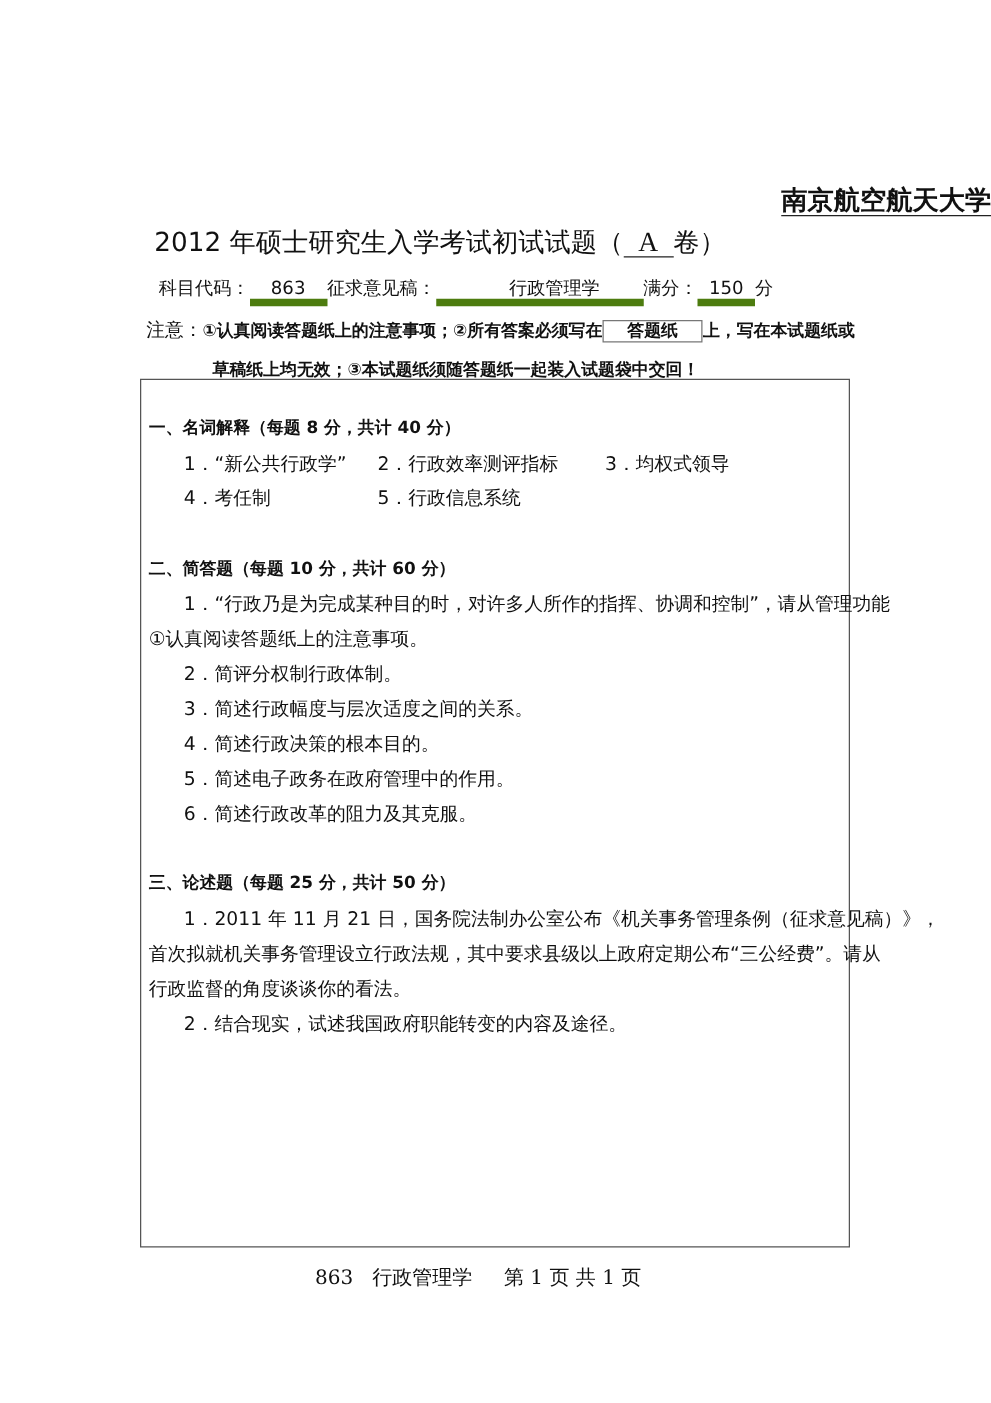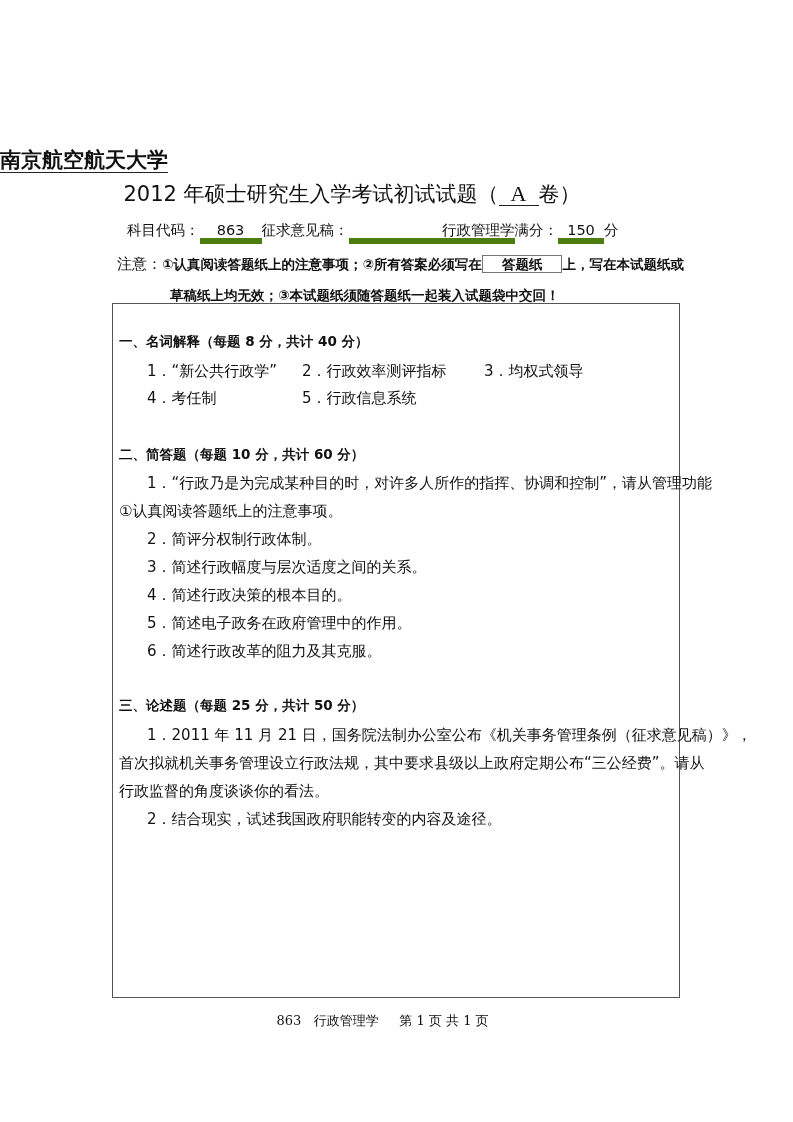--- a/index.html
+++ b/index.html
@@ -2,21 +2,21 @@
 <html><head>
   <meta charset="utf-8">
   <style>
     html, body { margin: 0; padding: 0; background: #ffffff; }
     body {
       width: 793px; height: 1122px; position: relative; overflow: hidden;
       color: #111; font-family: "DejaVu Sans", "Liberation Sans", sans-serif;
     }
     .abs { position: absolute; white-space: nowrap; }
     .university {
-      left: 0; width: 793px; top: 146px; text-align: left;
+      left: 0; width: 793px; top: 146px; text-align: right;
       font-size: 21px; font-weight: bold; font-family: "DejaVu Sans", sans-serif;
       letter-spacing: 0px;
     }
     .university span { border-bottom: 1.5px solid #222; padding-bottom: 0px; }
     .exam-title {
       left: 0; width: 704px; top: 180px; text-align: center;
       font-size: 21px; font-weight: normal; font-family: "DejaVu Sans", sans-serif;
     }
     .exam-title .paper-letter {
       display: inline-block; min-width: 40px; text-align: center;
@@ -33,33 +33,33 @@
     .notice1 { left: 117px; top: 255px; font-size: 13.5px; font-weight: bold; }
     .notice1 .lead { font-weight: normal; font-size: 15px; }
     .notice1 .boxed { border: 1px solid #777; padding: 0 19px; }
     .notice2 { left: 170px; top: 287px; font-size: 13.5px; font-weight: bold; }
     .frame {
       position: absolute; left: 112px; top: 303px; width: 568px; height: 695px;
       border: 1.5px solid #555; box-sizing: border-box;
     }
     .section-head { font-size: 13.5px; font-weight: bold; }
     .item { font-size: 15px; }
-    .footer { left: 0; width: 765px; top: 1012px; text-align: center; font-size: 13px; font-family: "DejaVu Serif", serif; }
+    .footer { left: 0; width: 765px; top: 1012px; text-align: center; font-size: 16px; font-family: "DejaVu Serif", serif; }
   </style>
 </head>
 <body>
 
 <div class="abs university"><span>南京航空航天大学</span></div>
 
 <div class="abs exam-title">
   <span>2012 年硕士研究生入学考试初试试题（</span><span class="paper-letter">A</span><span>卷）</span>
 </div>
 
 <div class="abs meta-row">
-  <span>科目代码：</span><span class="field" style="width:62px;">863</span><span>征求意见稿：</span><span class="field" style="width:166px; text-align:right; padding-left:0;"><span style="margin-left:24px;">行政管理学</span></span><span>满分：</span><span class="field" style="width:46px;">150</span><span>分</span>
+  <span>科目代码：</span><span class="field" style="width:62px;">863</span><span>征求意见稿：</span><span class="field" style="width:166px; text-align:center; padding-left:0;"><span style="margin-left:24px;">行政管理学</span></span><span>满分：</span><span class="field" style="width:46px;">150</span><span>分</span>
 </div>
 
 <div class="abs notice1">
   <span class="lead">注意：</span><span>①认真阅读答题纸上的注意事项；②所有答案必须写在</span><span class="boxed">答题纸</span><span>上，写在本试题纸或</span>
 </div>
 <div class="abs notice2">草稿纸上均无效；③本试题纸须随答题纸一起装入试题袋中交回！</div>
 
 <div class="frame"></div>
 
 <div class="abs section-head" style="left:119px; top:333px;">一、名词解释（每题 8 分，共计 40 分）</div>

